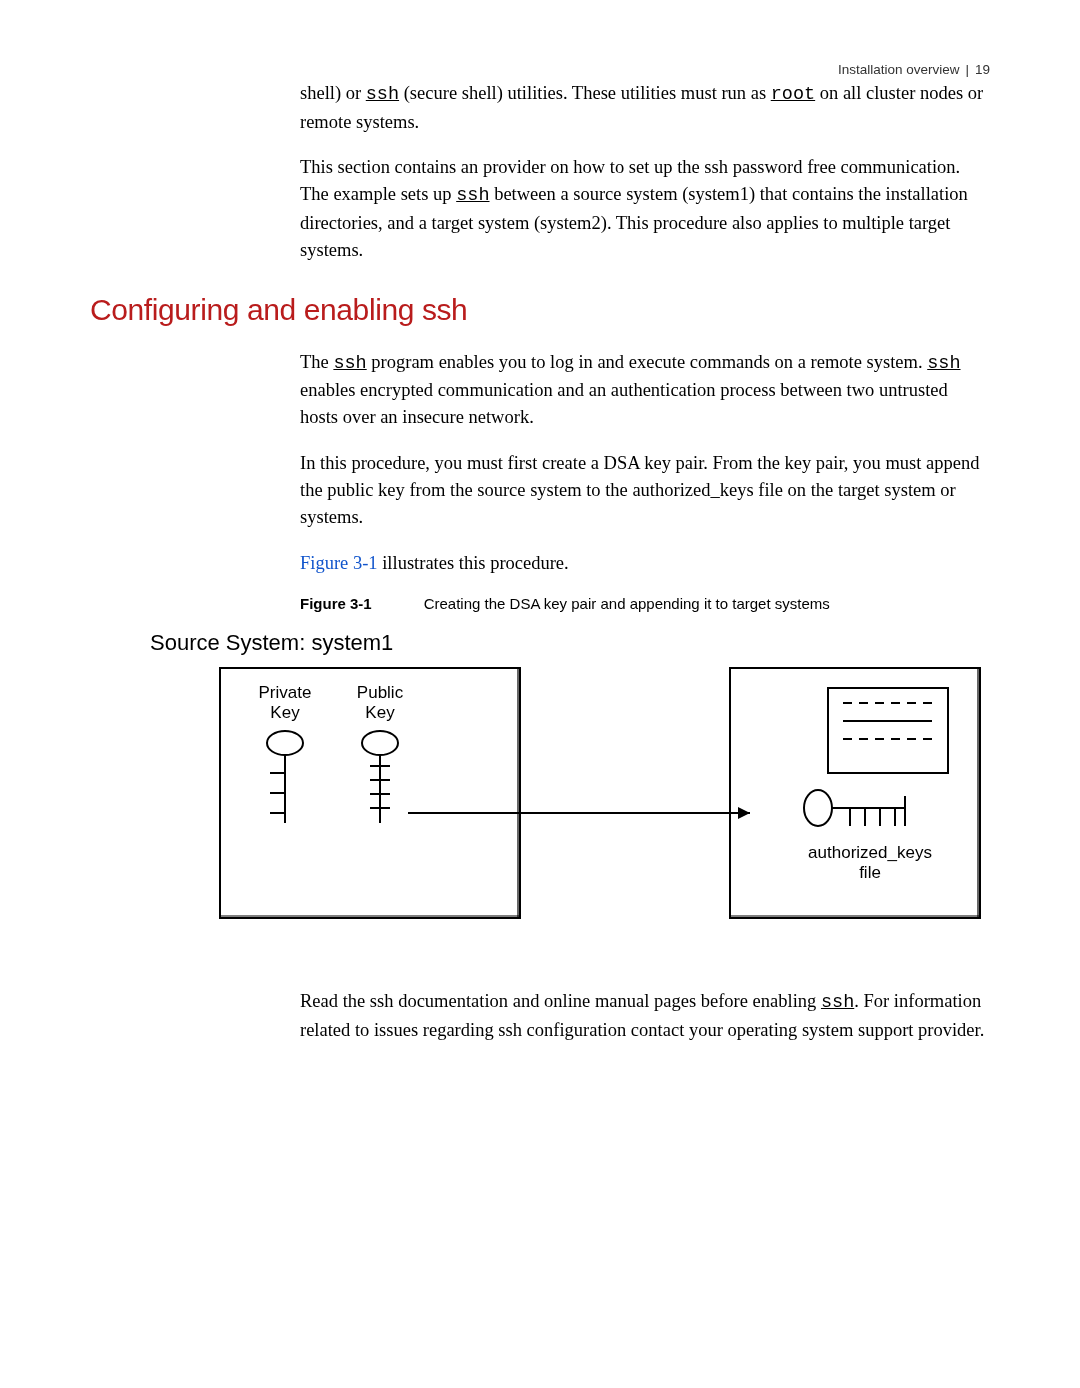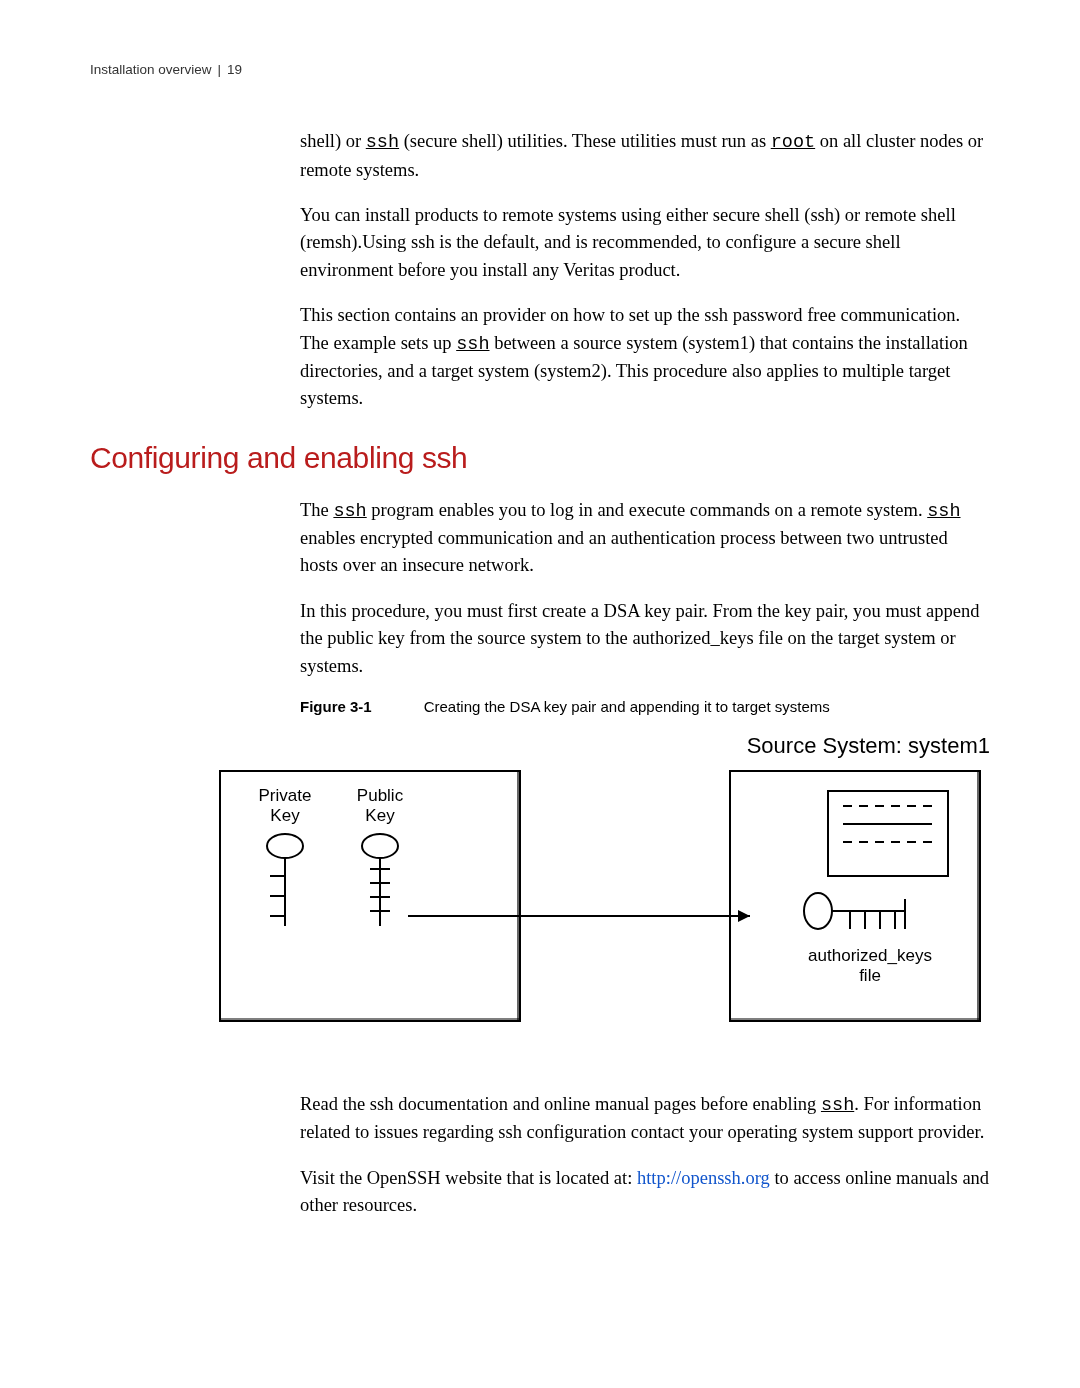--- a/index.html
+++ b/index.html
@@ -5,24 +5,23 @@
   * { box-sizing: border-box; margin: 0; padding: 0; }
   body {
     font-family: Georgia, 'Times New Roman', serif;
     background: #fff;
     color: #000;
     width: 1080px;
     margin: 0 auto;
     padding: 60px 90px 70px 90px;
   }
   .header-block {
-    text-align: left;
+    text-align: right;
     font-family: Verdana, Arial, sans-serif;
     font-size: 13.5px;
-    margin-bottom: 48px;
     line-height: 1.5;
   }
   .header-top { color: #333; }
   .header-top .sep { margin: 0 6px; }
   .header-bold { font-weight: bold; color: #000; }
   .body-indent {
     margin-left: 210px;
   }
   .para {
     font-size: 18.5px;
@@ -52,21 +51,21 @@
     margin-top: 14px;
     margin-bottom: 18px;
   }
   .fig-caption-row .fig-label {
     font-weight: bold;
     display: inline-block;
     margin-right: 52px;
   }
   .diagram-row {
     display: flex;
-    justify-content: flex-end;
+    justify-content: space-between;
     margin-left: -150px;
     margin-top: 10px;
     margin-bottom: -8px;
   }
   .diagram-title {
     font-family: Arial, Helvetica, sans-serif;
     font-size: 22px;
     font-weight: normal;
   }
   .diagram-area {
@@ -83,33 +82,35 @@
 <div class="header-block">
   <div class="header-top">
     <span>Installation overview</span><span class="sep">|</span><span>19</span>
   </div>
 </div>
 
 <div class="body-indent">
   <p class="para">
     <span>shell) or </span><span class="code-inline">ssh</span><span> (secure shell) utilities. These utilities must run as </span><span class="code-inline">root</span><span> on all cluster nodes or remote systems.</span>
   </p>
-  <p class="para">You can install products to remote systems using either secure shell (ssh) or remote shell (remsh).Using ssh is the default, and is recommended, to configure a secure shell environment before you install any Veritas product.</p>
   <p class="para">
     <span>This section contains an provider on how to set up the ssh password free communication. The example sets up  </span><span class="code-inline">ssh</span><span> between a source system (system1) that contains the installation directories, and a target system (system2). This procedure also applies to multiple target systems.</span>
   </p>
 </div>
 
 <h2 class="h2-section">Configuring and enabling ssh</h2>
 
 <div class="body-indent">
   <p class="para">
     <span>The </span><span class="code-inline">ssh</span><span> program enables you to log in and execute commands on a remote system. </span><span class="code-inline">ssh</span><span>  enables encrypted communication and an authentication process between two untrusted hosts over an insecure network.</span>
   </p>
   <p class="para">In this procedure, you must first create a DSA key pair. From the key pair, you must append the public key from the source system to the authorized_keys file on the target system or systems.</p>
+  <p class="para">
+    <span class="link-blue">Figure 3-1</span><span> illustrates this procedure.</span>
+  </p>
   <div class="fig-caption-row">
     <span class="fig-label">Figure 3-1</span><span>Creating the DSA key pair and appending it to target systems</span>
   </div>
 
   <div class="diagram-row">
     <div class="diagram-title">Source System: system1</div>
   </div>
 
   <div class="diagram-area">
     <svg class="diagram-svg" width="840" height="310" viewBox="0 0 840 310">
@@ -167,16 +168,13 @@
       </g>
 
       <text x="720" y="210" font-family="Arial" font-size="17" text-anchor="middle">authorized_keys</text>
       <text x="720" y="230" font-family="Arial" font-size="17" text-anchor="middle">file</text>
     </svg>
   </div>
 
   <p class="para">
     <span>Read the ssh documentation and online manual pages before enabling </span><span class="code-inline">ssh</span><span>. For information related to issues regarding ssh configuration contact your operating system support provider.</span>
   </p>
-  <p class="para">
-    <span>Visit the OpenSSH website that is located at: </span><span class="link-blue">http://openssh.org</span><span> to access online manuals and other resources.</span>
-  </p>
 </div>
 
 </body></html>

